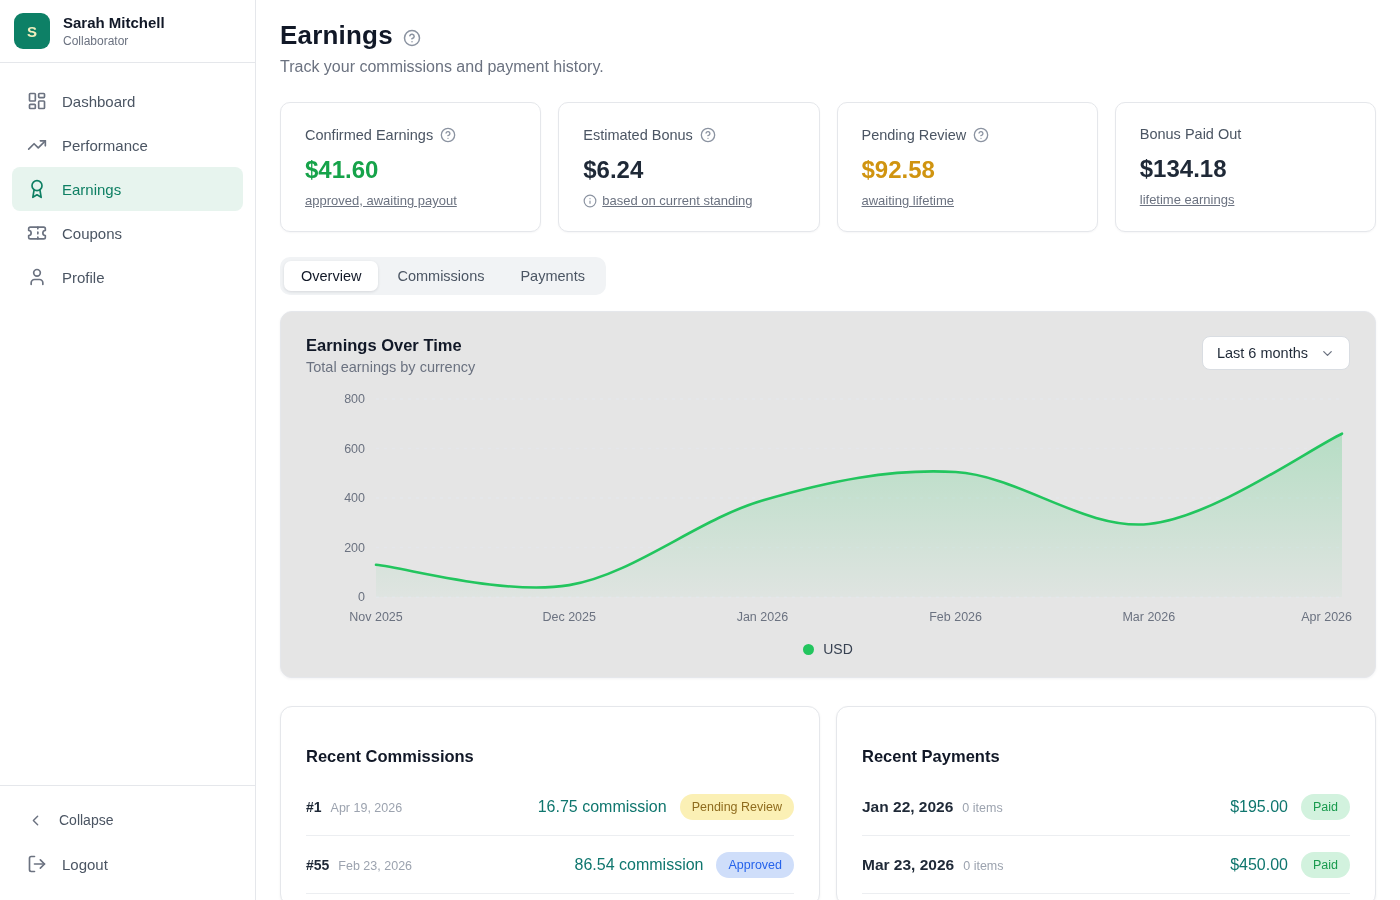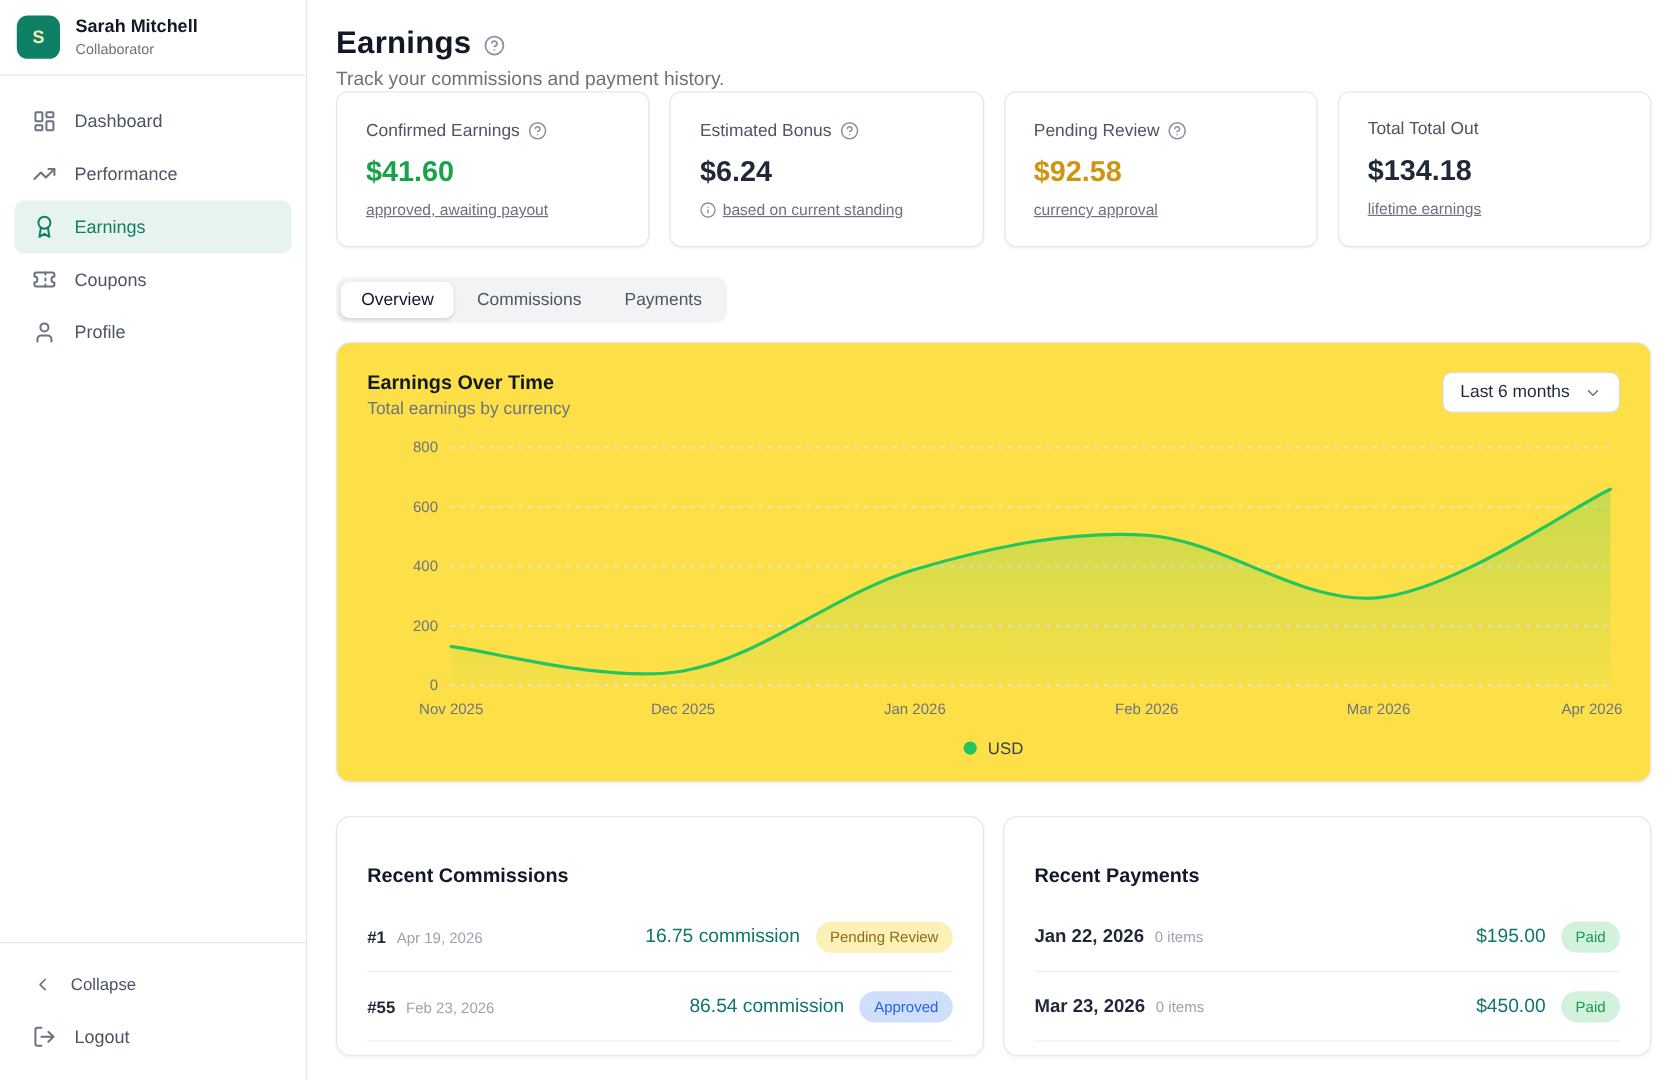--- a/index.html
+++ b/index.html
@@ -38,41 +38,41 @@
   .foot-item.collapse { font-size: 14px; }
   .foot-item.collapse svg { width: 17px; height: 17px; }
   
   .main { margin-left: 256px; padding: 20px 24px 0; width: 1144px; }
   .title-row { display: flex; align-items: center; gap: 10px; }
   .page-title { font-size: 26px; font-weight: bold; color: #111827; letter-spacing: 0.2px; }
   .help-icon { width: 18px; height: 18px; color: #8b93a1; margin-top: 4px; }
   .help-icon svg, .info-icon svg { width: 100%; height: 100%; display: block; }
   .page-subtitle { font-size: 16px; color: #6b7280; margin-top: 7px; }
   
-  .stats { display: flex; gap: 17px; }
+  .stats { display: flex; gap: 17px; margin-top: 26px; }
   .stat-card {
     flex: 1; border: 1px solid #e5e7eb; border-radius: 10px;
     padding: 23px 24px; background: #fff; box-shadow: 0 1px 2px rgba(16,24,40,0.04);
   }
   .stat-label { font-size: 14.5px; color: #4b5563; display: flex; align-items: center; gap: 7px; }
   .stat-label .help-icon { width: 16px; height: 16px; margin-top: 1px; }
   .stat-value { font-size: 24px; font-weight: bold; margin-top: 13px; color: #1f2937; }
   .stat-note { font-size: 13px; color: #6b7280; margin-top: 9px; display: flex; align-items: center; gap: 5px; text-decoration: underline; }
   .info-icon { width: 14px; height: 14px; color: #8b93a1; }
   
   .tabs {
     display: inline-flex; background: #f1f3f5; border-radius: 10px;
     padding: 4px; margin-top: 25px; gap: 2px;
   }
   .tab { padding: 7px 17px; font-size: 14.5px; color: #4b5563; border-radius: 7px; cursor: pointer; }
   .tab.active { background: #fff; color: #111827; box-shadow: 0 1px 3px rgba(16,24,40,0.12); }
   
   .chart-card {
     border: 1px solid #e5e7eb; border-radius: 12px; margin-top: 16px;
-    padding: 24px 25px 20px; box-shadow: 0 1px 3px rgba(16,24,40,0.05); background: #fde047;
+    padding: 24px 25px 20px; box-shadow: 0 1px 3px rgba(16,24,40,0.05); background: #e5e5e5;
   }
   .chart-header { display: flex; justify-content: space-between; align-items: flex-start; }
   .chart-title { font-size: 16.5px; font-weight: bold; color: #111827; }
   .chart-subtitle { font-size: 14.5px; color: #6b7280; margin-top: 4px; }
   .range-btn {
     display: flex; align-items: center; gap: 12px;
     border: 1px solid #d9dde2; border-radius: 8px; padding: 8px 14px;
     font-size: 14.5px; color: #1f2937; background: #fff; cursor: pointer;
   }
   .range-btn svg { width: 15px; height: 15px; color: #6b7280; }
@@ -236,26 +236,26 @@
         <span class="help-icon">
             <svg viewBox="0 0 24 24" fill="none" stroke="currentColor" stroke-width="2" stroke-linecap="round" stroke-linejoin="round">
               <circle cx="12" cy="12" r="10"></circle>
               <path d="M9.09 9a3 3 0 0 1 5.83 1c0 2-3 3-3 3"></path>
               <line x1="12" y1="17" x2="12.01" y2="17"></line>
             </svg>
           </span>
       </div>
       <div class="stat-value" style="color: rgb(208, 148, 16);">$92.58</div>
       <div class="stat-note">
-          <span>currency approval</span>
+          <span>awaiting lifetime</span>
         </div>
     </div>
     <div class="stat-card">
       <div class="stat-label">
-        <span>Total Total Out</span>
+        <span>Bonus Paid Out</span>
       </div>
       <div class="stat-value" style="color: rgb(31, 41, 55);">$134.18</div>
       <div class="stat-note">
           <span>lifetime earnings</span>
         </div>
     </div>
   </div>
 
   
   <div class="tabs">

